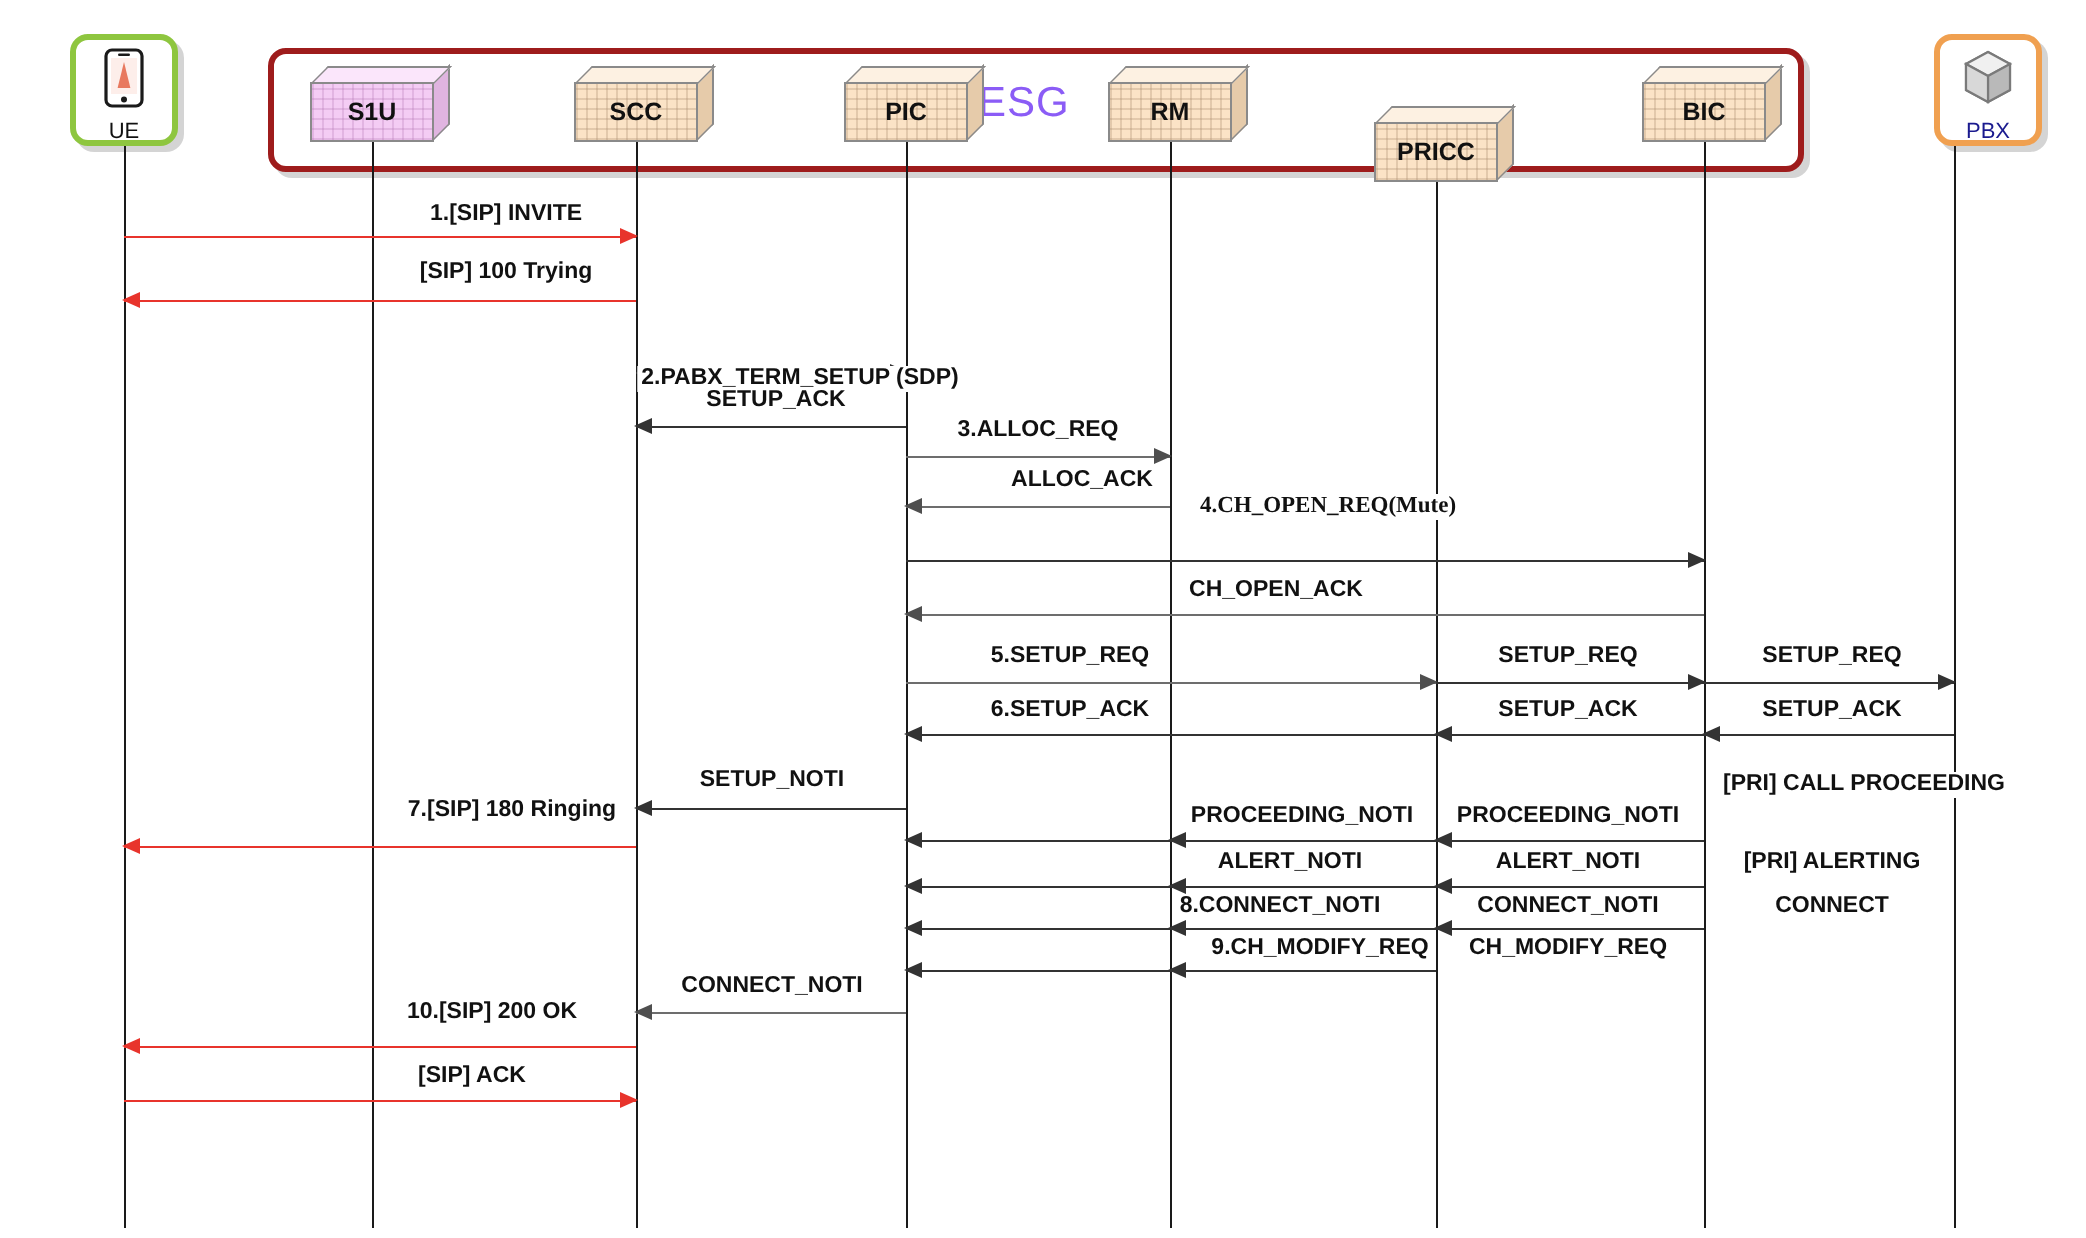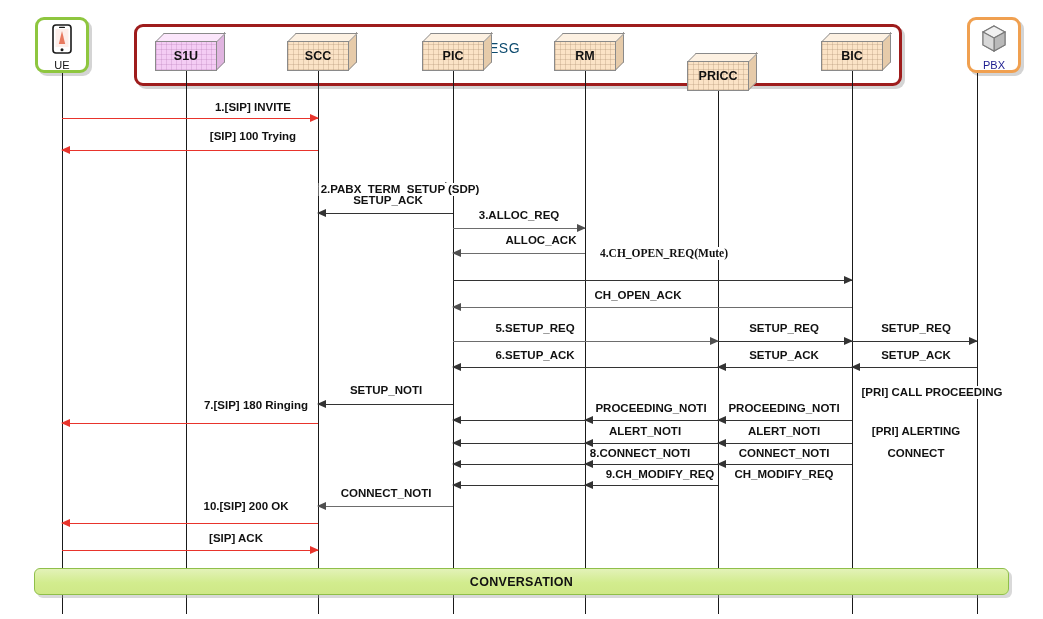--- a/index.html
+++ b/index.html
@@ -29,22 +29,22 @@
     border: 3px solid #9e1c1c;
     border-radius: 9px;
     background: #ffffff;
     box-sizing: border-box;
     box-shadow: 3px 3px 0 rgba(160,160,160,0.45);
   }
   .esg-label {
     position: absolute;
     left: 489px;
     top: 40px;
-    font-size: 14px;
-    color: #0c4a6e;
+    font-size: 21px;
+    color: #8b5cf6;
     letter-spacing: 0.5px;
     white-space: nowrap;
   }
 
   
   .node3d {
     position: absolute;
     width: 72px;
     height: 38px;
   }
@@ -422,14 +422,13 @@
         <div class="head"></div>
       </div>
       <div class="msglabel" style="left: 246px; top: 500px;">10.[SIP] 200 OK</div>
       <div class="msg ltr red" style="left: 62px; width: 256px; top: 550px;">
         <div class="line"></div>
         <div class="head"></div>
       </div>
       <div class="msglabel" style="left: 236px; top: 532px;">[SIP] ACK</div>
     </div>
 
-  <div class="conversation">CONVERSATION</div>
 </div>
 
 </body></html>

